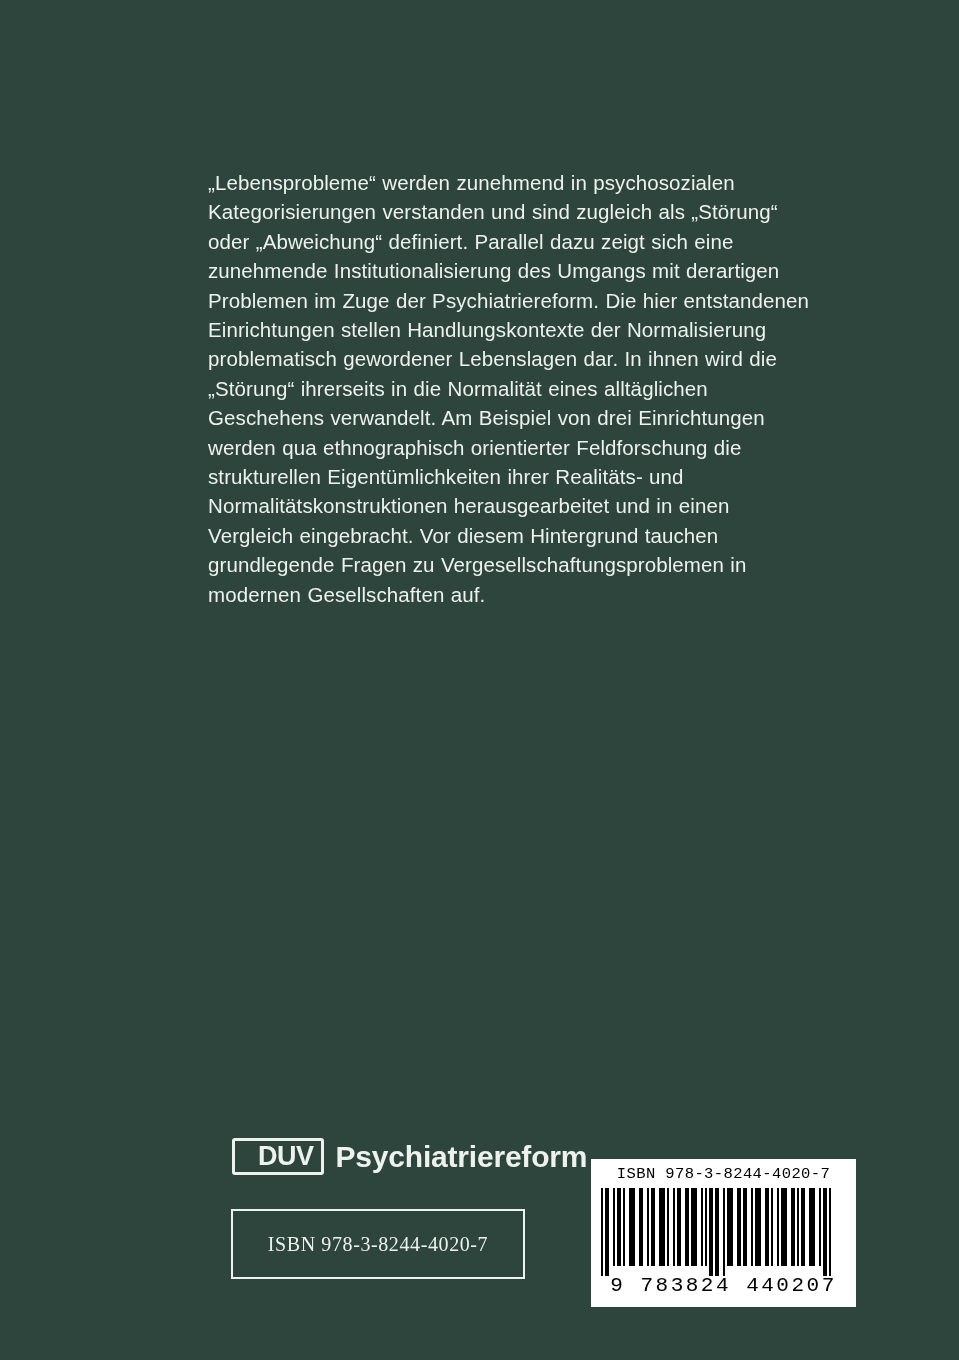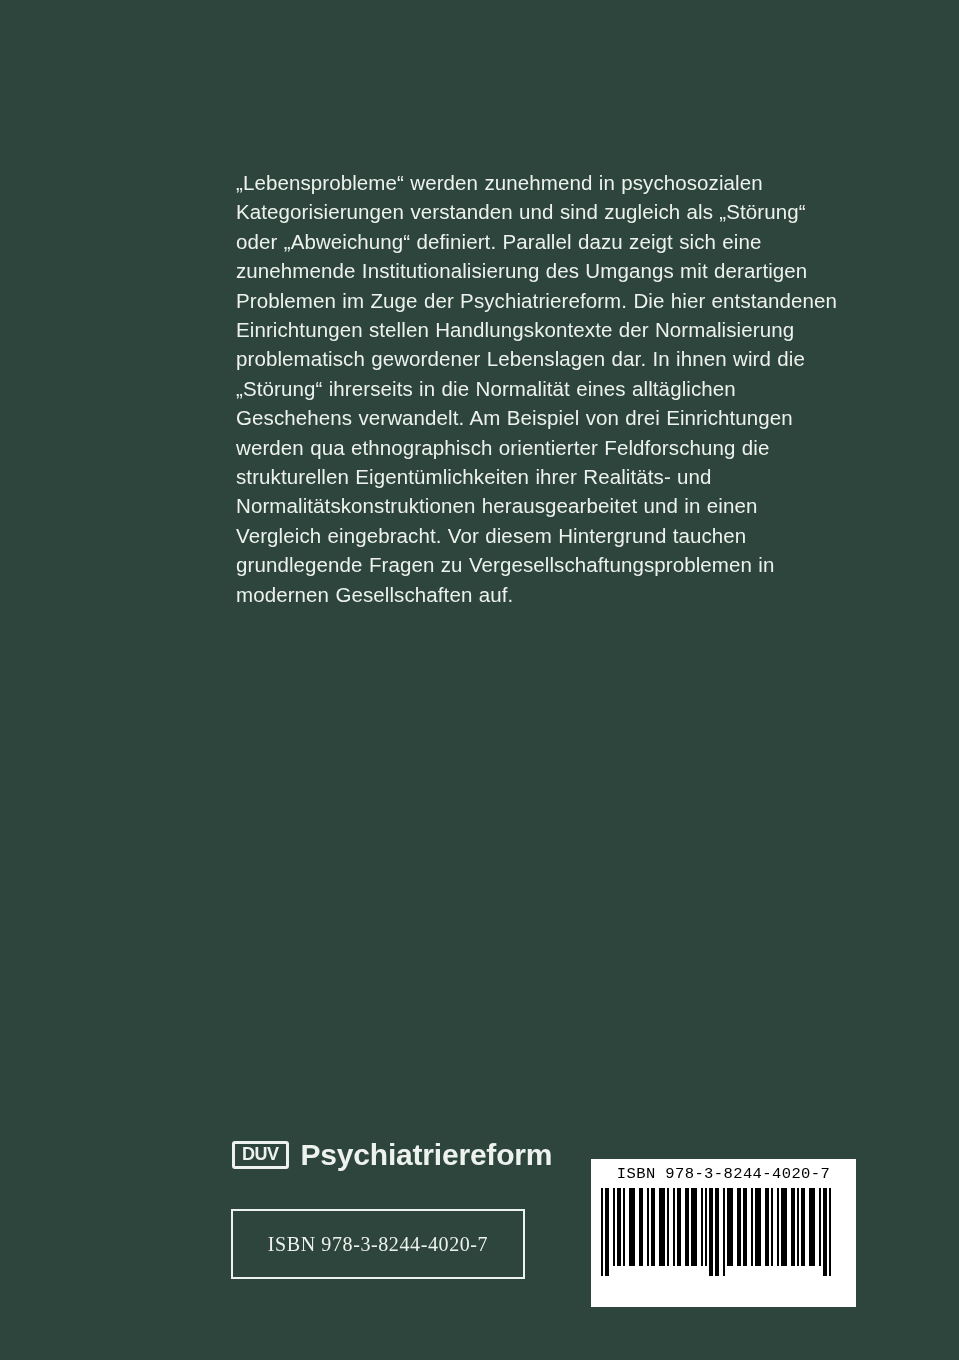--- a/index.html
+++ b/index.html
@@ -18,21 +18,21 @@
 
   .page {
     position: absolute;
     inset: 0;
     background: #2d453c;
   }
 
   
   .blurb {
     position: absolute;
-    left: 236px;
+    left: 208px;
     top: 168px;
     width: 612px;
     font-size: 20.5px;
     line-height: 29.4px;
     letter-spacing: 0.1px;
     color: #eef2ee;
     text-align: left;
     word-spacing: 0.5px;
     white-space: pre-wrap;
   }
@@ -43,22 +43,22 @@
     left: 232px;
     top: 1138px;
     display: flex;
     align-items: center;
     gap: 12px;
   }
   .duv {
     display: inline-block;
     border: 3px solid #eef2ee;
     border-radius: 3px;
-    padding: 1px 7px 2px 7px;
-    font-size: 18px;
+    padding: 1px 7px 2px 23px;
+    font-size: 27px;
     font-weight: bold;
     letter-spacing: -0.5px;
     line-height: 1.05;
     color: #eef2ee;
   }
   .duv-word {
     font-size: 30px;
     font-weight: bold;
     color: #eef2ee;
     letter-spacing: -0.2px;
@@ -213,15 +213,16 @@
         <div class="bar short" style="width: 4px;"></div>
         <div class="bar space short" style="width: 4px; background: transparent;"></div>
         <div class="bar short" style="width: 6px;"></div>
         <div class="bar space short" style="width: 4px; background: transparent;"></div>
         <div class="bar short" style="width: 2px;"></div>
         <div class="bar space" style="width: 2px; background: transparent;"></div>
         <div class="bar" style="width: 4px;"></div>
         <div class="bar space" style="width: 2px; background: transparent;"></div>
         <div class="bar" style="width: 2px;"></div>
       </div>
+    <div class="bc-num">9 783824 440207</div>
   </div>
 
 </div>
 
 </body></html>

